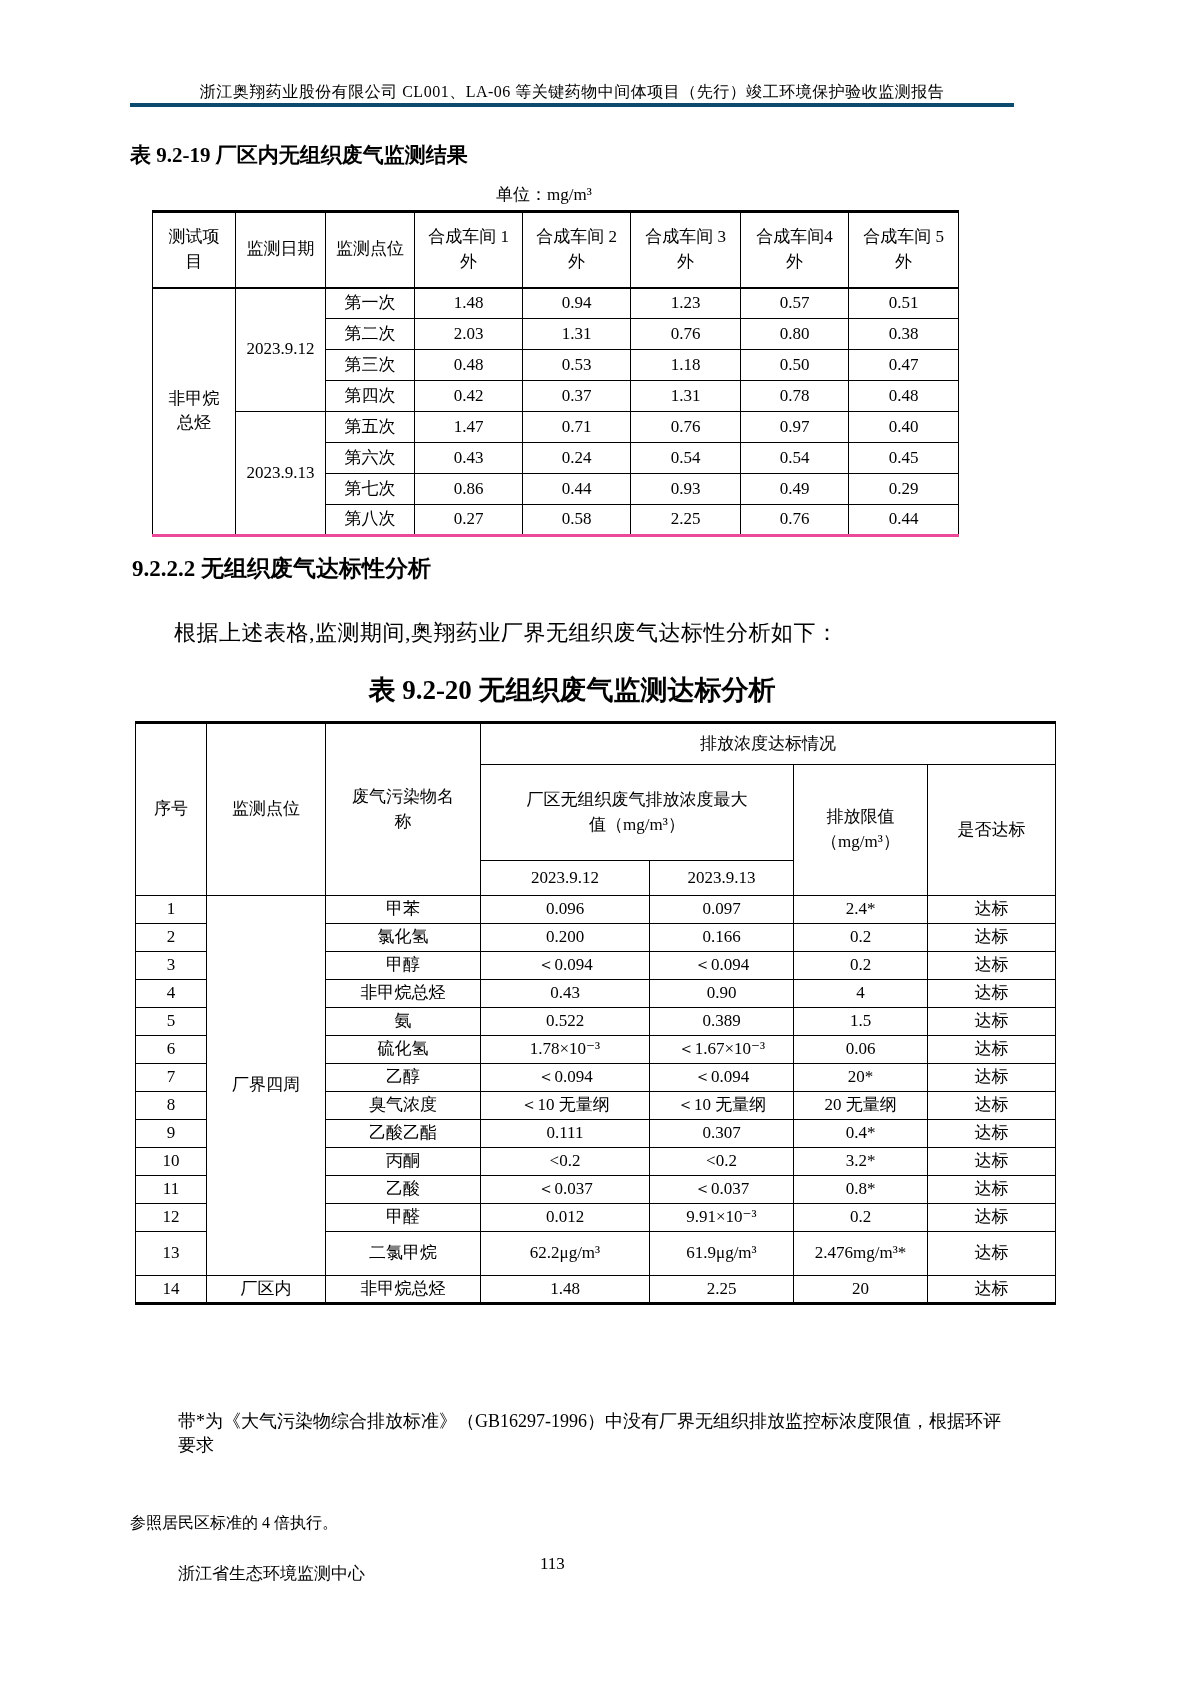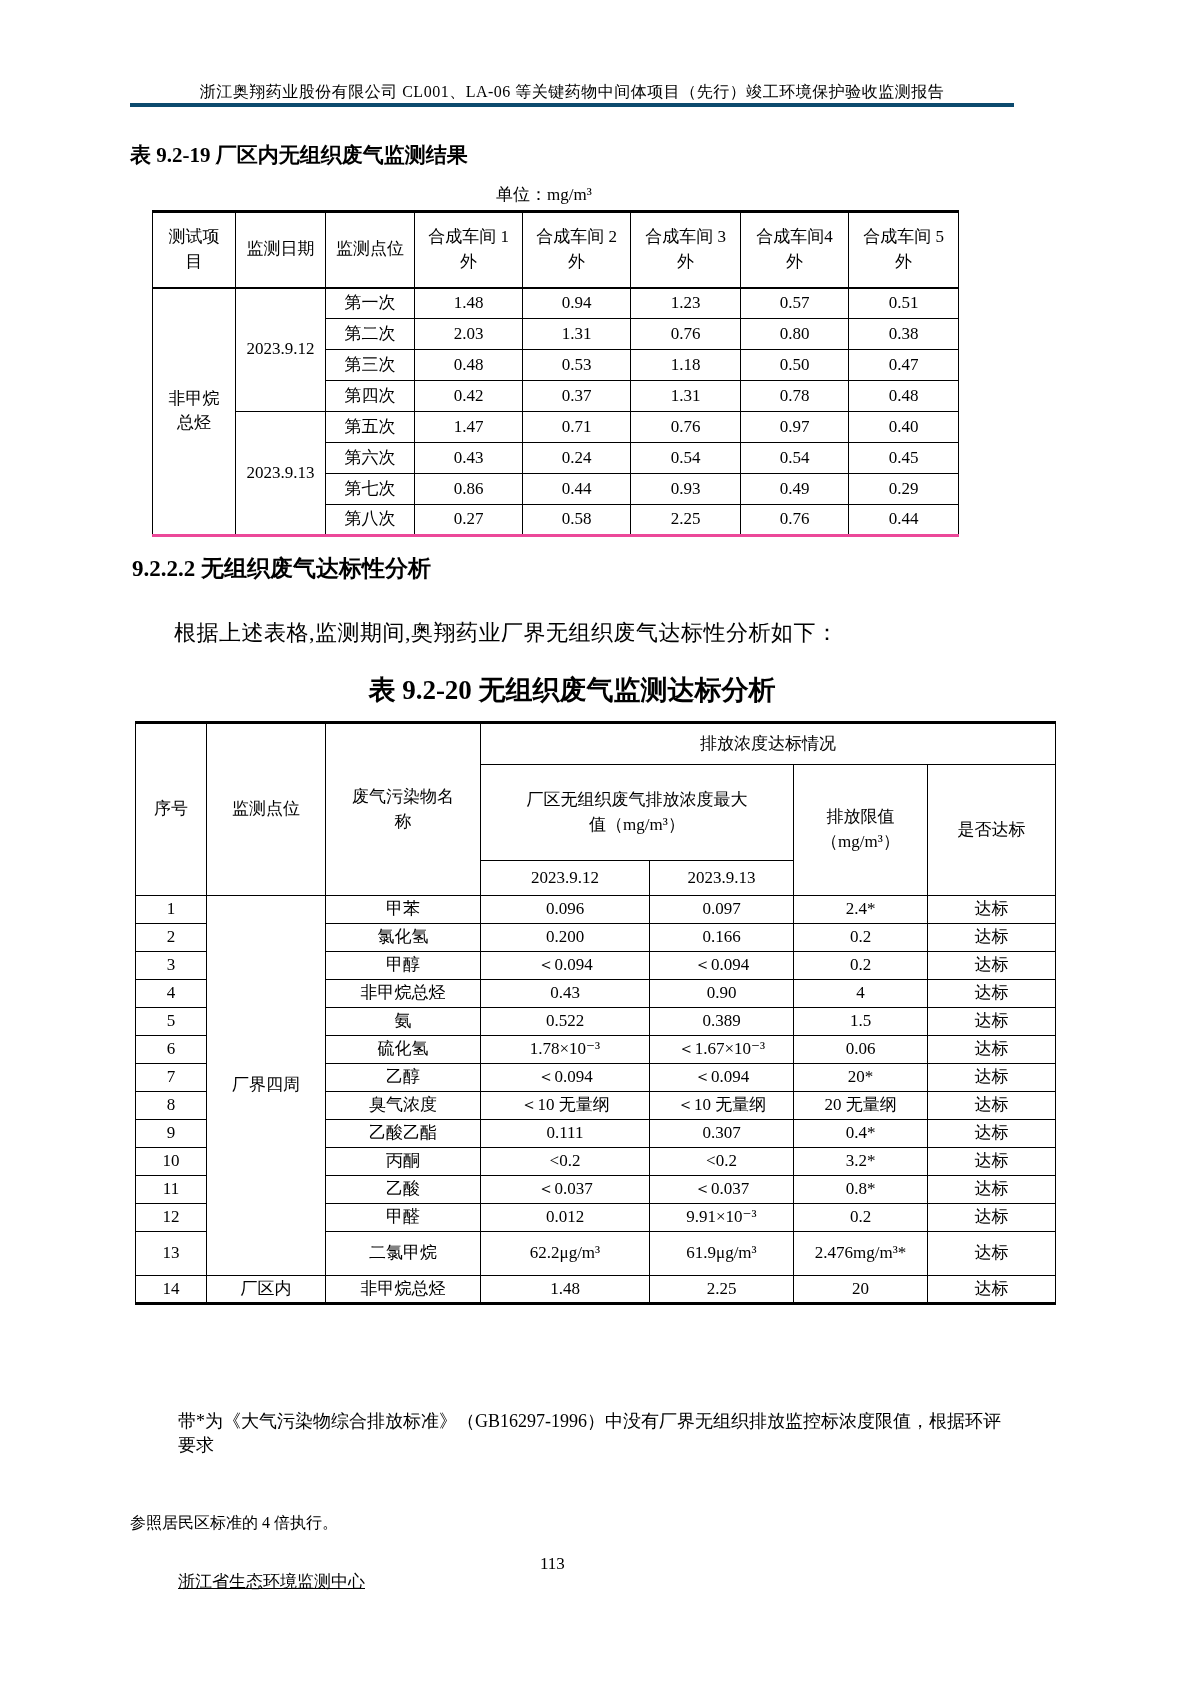--- a/index.html
+++ b/index.html
@@ -50,21 +50,21 @@
   .t2 thead tr.h1{height:42px;}
   .t2 thead tr.h2{height:96px;}
   .t2 thead tr.h3{height:35px;}
   .t2 tbody tr{height:28px;}
   .t2 tbody tr.row-tall{height:44px;}
 
   .note-line1{margin:104px 0 0 0;padding-left:48px;font-size:18px;}
   .note-line2{margin:56px 0 0 0;font-size:16px;}
 
   .page-footer{position:absolute;top:1554px;left:0;width:1190px;font-size:17px;}
-  .footer-org{position:absolute;left:178px;top:16px;text-decoration:underline;}
+  .footer-org{position:absolute;left:178px;top:8px;}
   .footer-page{position:absolute;left:540px;top:0;}
 </style>
 </head>
 <body>
 
 <div class="page">
   <div class="content">
 
     <div class="doc-header">
       <span>浙江奥翔药业股份有限公司 CL001、LA-06 等关键药物中间体项目（先行）竣工环境保护验收监测报告</span>

